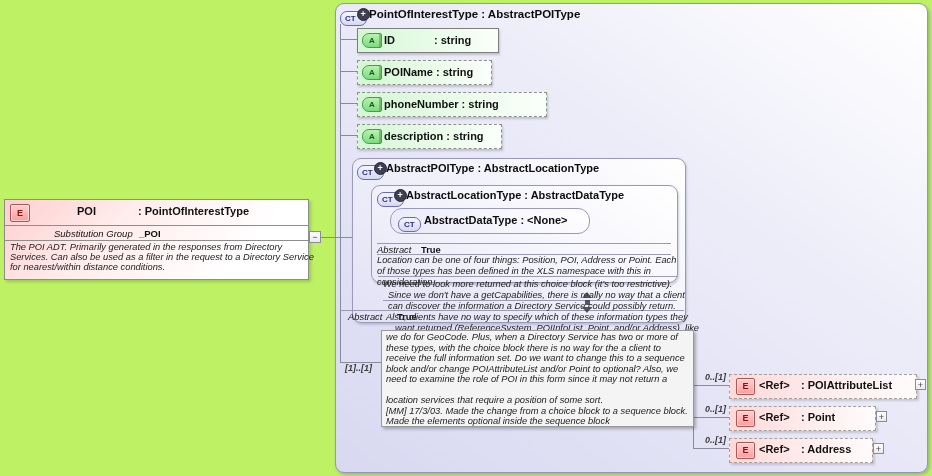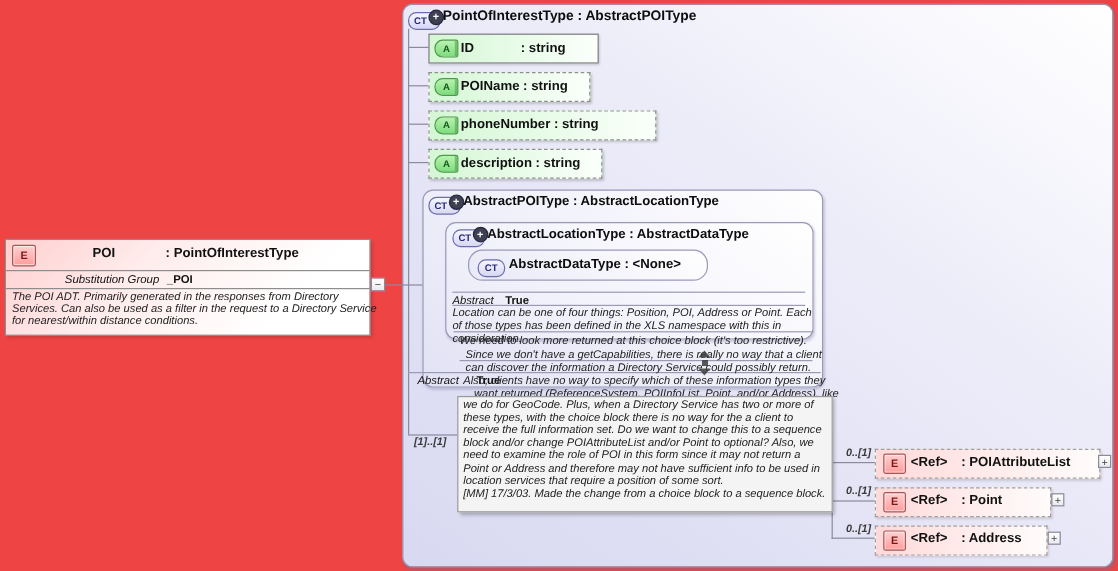--- a/index.html
+++ b/index.html
@@ -1,16 +1,16 @@
 <!DOCTYPE html>
 <html><head>
 <meta charset="utf-8">
 <style>
   html,body{margin:0;padding:0;background:#fff;}
-  #stage{position:relative;width:932px;height:476px;background:#ef4444;overflow:hidden;
+  #stage{position:relative;width:932px;height:476px;background:#bef264;overflow:hidden;
          font-family:"Liberation Sans",sans-serif;color:#111;}
   .abs{position:absolute;padding-left:44px;}
   .nowrap{white-space:nowrap;}
   .hline{position:absolute;height:1px;background:#8a8a9f;}
   .vline{position:absolute;width:1px;background:#8a8a9f;}
   .rule{position:absolute;height:1px;background:#9a9ab4;}
 
   .bigbox{position:absolute;border:1px solid #9595b5;border-radius:9px;
           background:linear-gradient(215deg,#ffffff 0%,#ececf9 40%,#d8d8f1 100%);
           box-shadow:1.5px 2px 3px rgba(110,110,150,.4);}
@@ -183,23 +183,23 @@
   </div>
 
   <span class="card" style="left:345px;top:363px;">[1]..[1]</span>
 
   <div class="annot">
     <div class="doc" style="top:11.5px;">these types, with the choice block there is no way for the a client to</div>
     <div class="doc" style="top:1px;">we do for GeoCode. Plus, when a Directory Service has two or more of</div>
     <div class="doc" style="top:22px;">receive the full information set. Do we want to change this to a sequence</div>
     <div class="doc" style="top:43px;">need to examine the role of POI in this form since it may not return a</div>
     <div class="doc" style="top:32.5px;">block and/or change POIAttributeList and/or Point to optional? Also, we</div>
-    <div class="doc" style="top:53.5px;">Point or Address and therefore may not have sufficient info to be used in</div>
     <div class="doc" style="top:64px;">location services that require a position of some sort.</div>
     <div class="doc" style="top:74.5px;">[MM] 17/3/03. Made the change from a choice block to a sequence block.</div>
+    <div class="doc" style="top:85px;">Made the elements optional inside the sequence block</div>
   </div>
 
   <span class="card" style="left:700px;top:372px;width:26px;text-align:right;">0..[1]</span>
   <div class="elembox" style="left:729px;top:374px;width:186px;">
     <span class="e-icon" style="left:6px;top:3px;">E</span>
     <span class="elemname">&lt;Ref&gt;</span>
     <span class="elemtype">: POIAttributeList</span>
   </div>
   <div class="sqbtn" style="left:915px;top:379px;">+</div>
 

